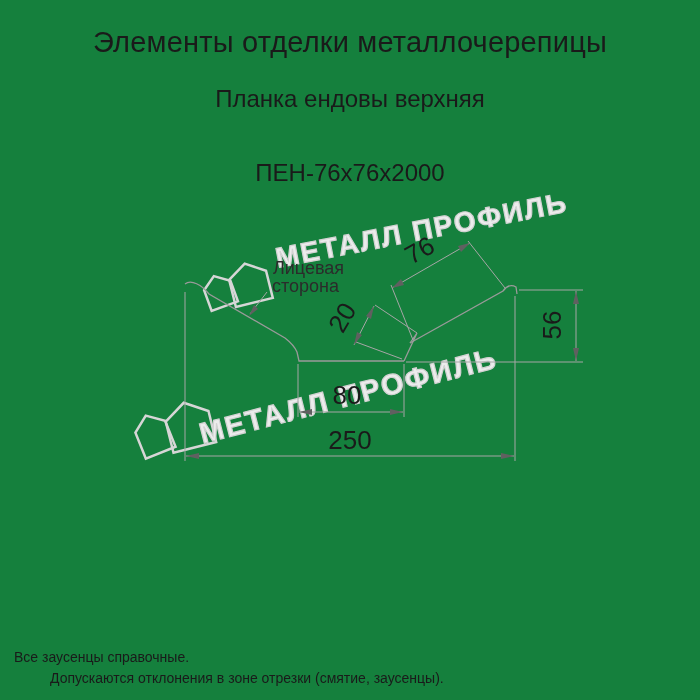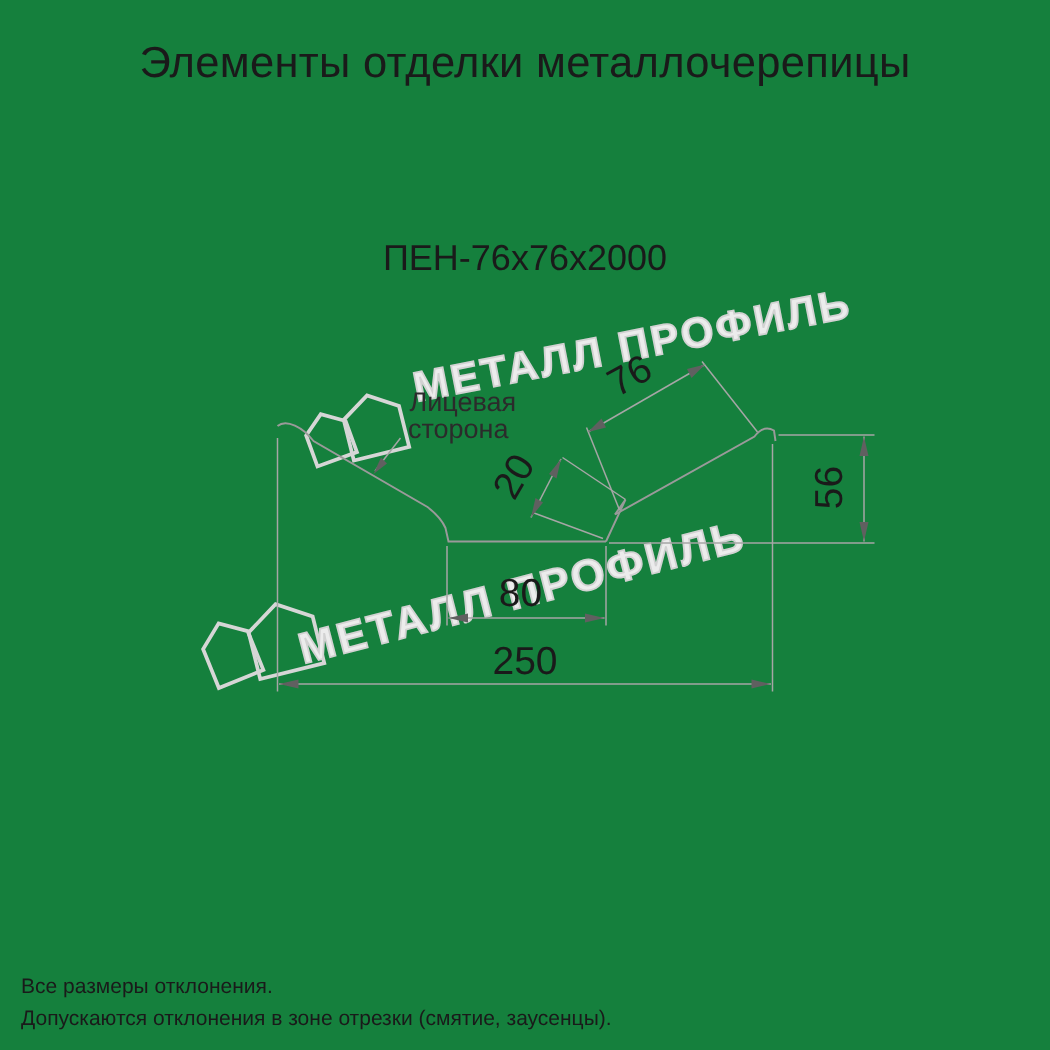--- a/index.html
+++ b/index.html
@@ -19,28 +19,29 @@
   #wm-top{left:276px;top:243px;transform:rotate(-11deg);transform-origin:0 50%;}
   #wm-bottom{left:200px;top:418px;font-size:29px;transform:rotate(-14.5deg);transform-origin:0 50%;}
   .wm-logo{position:absolute;z-index:1;}
   #wm-logo-top{left:198px;top:255px;}
   #wm-logo-bottom{left:128px;top:392px;}
   #drawing{position:absolute;left:0;top:0;z-index:2;}
   .dimtext{font-size:26px;fill:#1a1a1a;}
   .facetext{font-size:18px;fill:#2b2b2b;}
   .footer{position:absolute;left:14px;color:#1a1a1a;font-size:14px;z-index:3;}
   #footer1{top:649px;}
-  #footer2{top:670px;}
+  #footer2{top:670px;margin-left:36px;}
 </style>
 </head>
 <body>
 
 <div id="page">
 
   <div id="title" class="hdr">Элементы отделки металлочерепицы</div>
+  <div id="subtitle" class="hdr">Планка ендовы верхняя</div>
   <div id="model" class="hdr">ПЕН-76х76х2000</div>
 
   <svg id="wm-logo-top" class="wm-logo" width="90" height="70" viewBox="0 0 90 70">
     <g fill="none" stroke="#d6d6d6" stroke-width="2.5">
       <path transform="rotate(-20 22 38)" d="M 8,52 L 8,30 L 22,20 L 36,30 L 36,52 Z"></path>
       <path transform="rotate(-14 52 30)" d="M 33,48 L 33,20 L 52,8 L 71,20 L 71,48 Z"></path>
     </g>
   </svg>
   <div id="wm-top" class="wm">МЕТАЛЛ ПРОФИЛЬ</div>
 
@@ -114,16 +115,16 @@
       <text class="dimtext" x="424" y="258" transform="rotate(-29 424 258)">76</text>
       <text class="dimtext" x="350" y="322" transform="rotate(-60 350 322)">20</text>
     </g>
 
     <g text-anchor="start">
       <text class="facetext" x="273" y="274">Лицевая</text>
       <text class="facetext" x="272" y="292">сторона</text>
     </g>
   </svg>
 
-  <div id="footer1" class="footer">Все размеры отклонения.</div>
+  <div id="footer1" class="footer">Все заусенцы справочные.</div>
   <div id="footer2" class="footer">Допускаются отклонения в зоне отрезки (смятие, заусенцы).</div>
 
 </div>
 
 </body></html>

